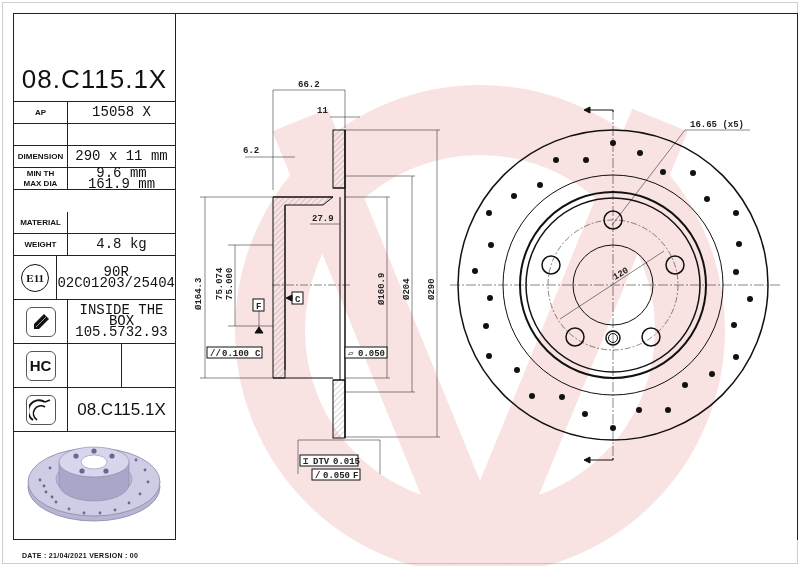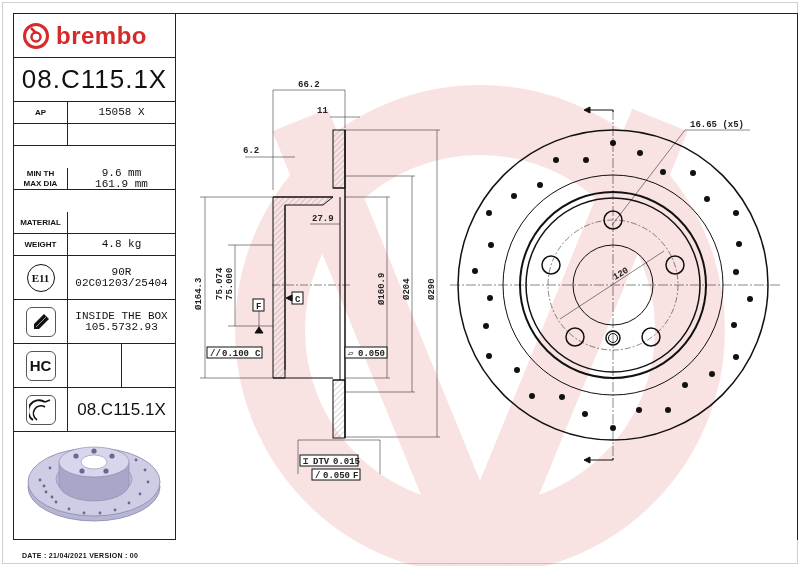--- a/index.html
+++ b/index.html
@@ -3,21 +3,21 @@
 <meta charset="utf-8">
 <style>
   * { margin:0; padding:0; box-sizing:border-box; }
   html, body { width:800px; height:566px; background:#fff; overflow:hidden; }
   body { position:relative; font-family:"Liberation Mono","DejaVu Sans Mono",monospace; color:#111; }
   .frame { position:absolute; left:2px; top:2px; width:796px; height:562px; border:1px solid #cfcfcf; }
   .sheet { position:absolute; left:13px; top:13px; width:785px; height:527px; border-top:1px solid #222; border-right:1px solid #222; }
   .panel { position:absolute; left:13px; top:13px; width:163px; height:527px; border:1px solid #222; }
   .row { position:absolute; left:0; width:161px; border-bottom:1px solid #222; display:flex; }
   .cell-l { width:54px; border-right:1px solid #222; display:flex; align-items:center; justify-content:center; text-align:center; font-family:"Liberation Sans","DejaVu Sans",sans-serif; font-size:8px; font-weight:bold; line-height:10px; }
-  .cell-r { flex:1; display:flex; flex-direction:column; align-items:center; justify-content:center; text-align:center; font-family:"Liberation Mono","DejaVu Sans Mono",monospace; font-size:11px; line-height:11px; }
+  .cell-r { flex:1; display:flex; flex-direction:column; align-items:center; justify-content:center; text-align:center; font-family:"Liberation Mono","DejaVu Sans Mono",monospace; font-size:14px; line-height:11px; }
   .logo { position:absolute; left:0; top:0; width:161px; height:44px; border-bottom:1px solid #222; display:flex; align-items:center; padding-left:8px; }
   .logo-text { color:#d42a2a; font-family:"Liberation Sans","DejaVu Sans",sans-serif; font-weight:bold; font-size:24px; margin-left:6px; letter-spacing:0.5px; }
   .partno { position:absolute; left:0; top:44px; width:161px; height:44px; border-bottom:1px solid #222; display:flex; align-items:center; justify-content:center; font-family:"Liberation Sans","DejaVu Sans",sans-serif; font-size:26px; letter-spacing:1px; }
   .footer { position:absolute; left:22px; top:552px; font-family:"Liberation Sans","DejaVu Sans",sans-serif; font-size:7px; font-weight:bold; letter-spacing:0.3px; }
   .drawing { position:absolute; left:0; top:0; width:800px; height:566px; }
   .dim { font-family:"Liberation Mono","DejaVu Sans Mono",monospace; font-size:9px; font-weight:bold; fill:#222; }
 </style>
 </head>
 <body>
 
@@ -177,37 +177,33 @@
     <circle cx="556" cy="160" r="3"></circle>
       <circle cx="586" cy="160" r="3"></circle>
   </g>
   <g>
     <text class="dim" x="690" y="127">16.65 (x5)</text>
     <text class="dim" x="615" y="280" transform="rotate(-30 615 280)">120</text>
   </g>
 </svg>
 
 <div class="panel">
-  <div class="logo">
-    <svg width="28" height="28" viewBox="0 0 28 28">
-      <circle cx="14" cy="14" r="11.5" fill="none" stroke="#d42a2a" stroke-width="3"></circle>
-      <circle cx="14" cy="15" r="4.5" fill="none" stroke="#d42a2a" stroke-width="2.5"></circle>
-      <line x1="9" y1="6" x2="14" y2="11" stroke="#d42a2a" stroke-width="2.5"></line>
-    </svg>
-    <span class="logo-text">brembo</span>
-  </div>
   <div class="partno">08.C115.1X</div>
 
   <div class="row" style="top:88px;height:22px;">
     <div class="cell-l">AP</div>
     <div class="cell-r">15058 X</div>
   </div>
   <div class="row" style="top:110px;height:22px;">
     <div class="cell-l"></div>
     <div class="cell-r"></div>
+  </div>
+  <div class="row" style="top:132px;height:22px;">
+    <div class="cell-l">DIMENSION</div>
+    <div class="cell-r">290 x 11 mm</div>
   </div>
   <div class="row" style="top:154px;height:22px;">
     <div class="cell-l" style="flex-direction:column;">
       <span>MIN TH</span>
       <span>MAX DIA</span>
     </div>
     <div class="cell-r">
       <span>9.6 mm</span>
       <span>161.9 mm</span>
     </div>

